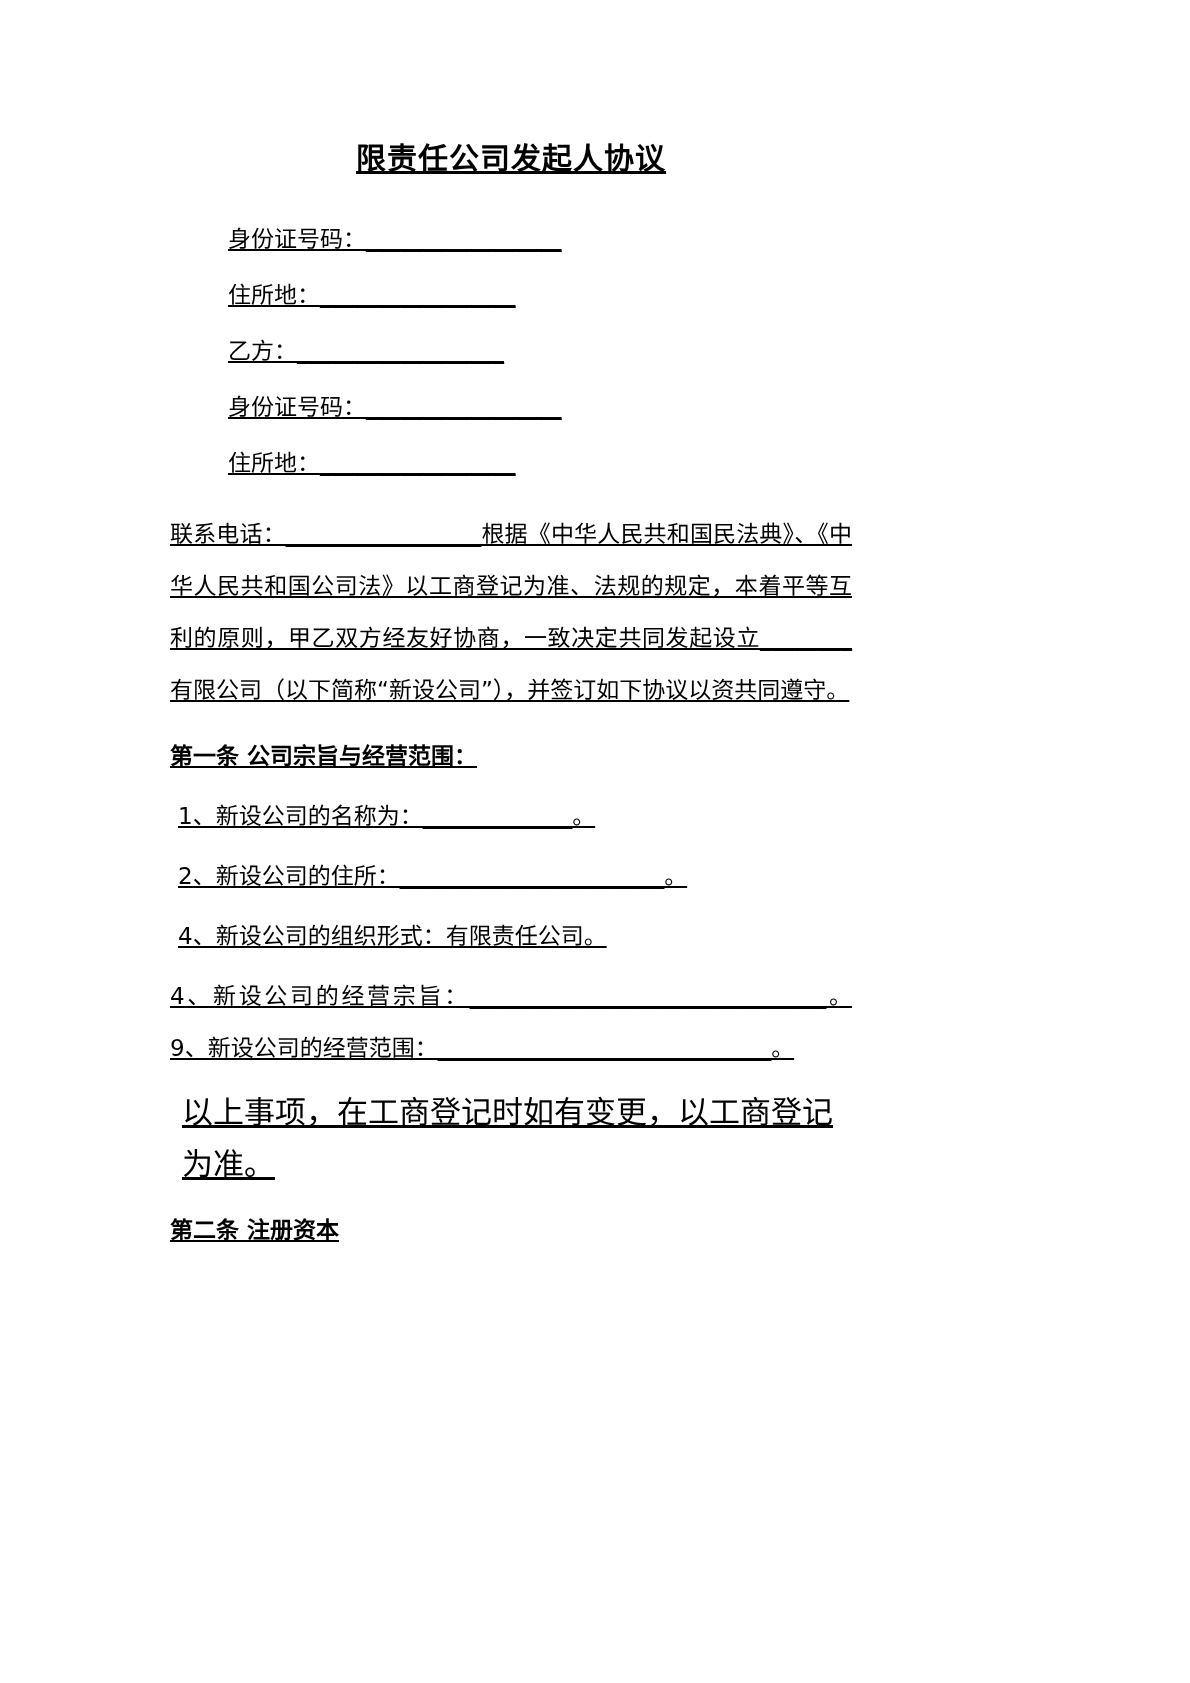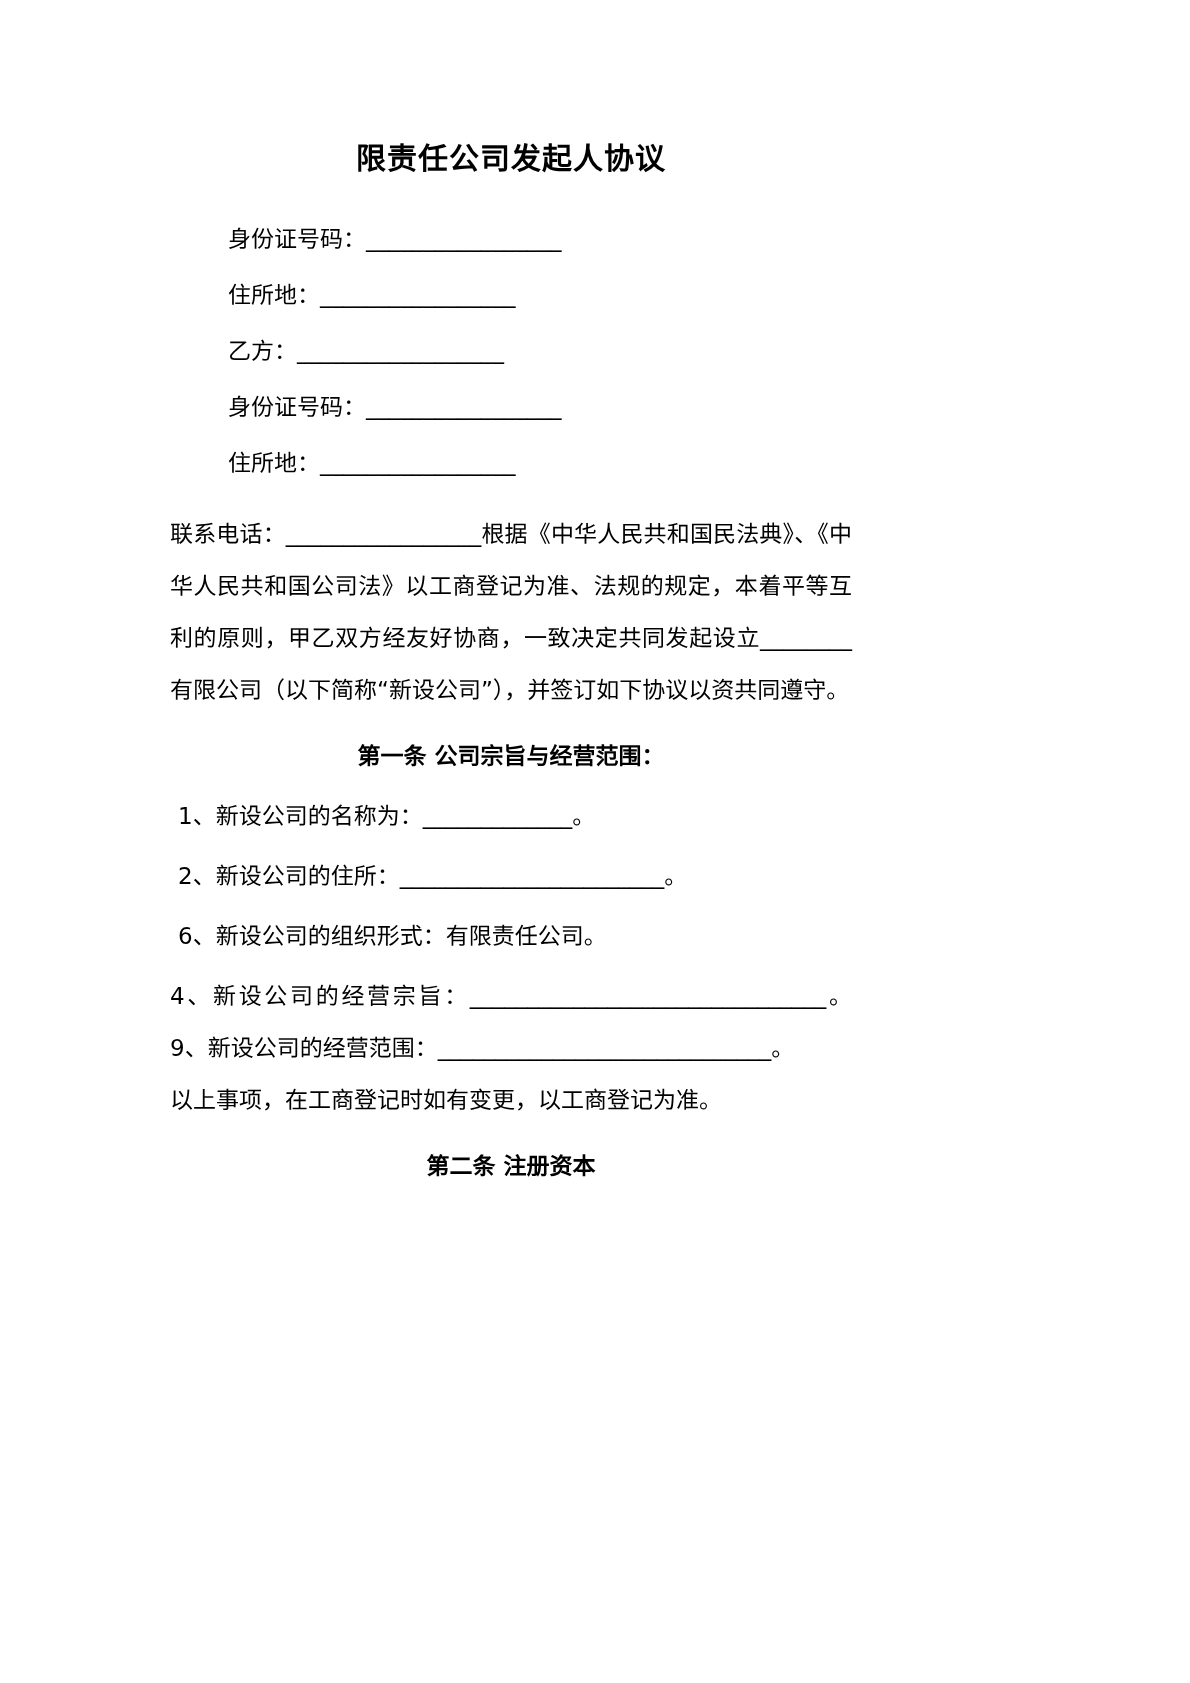--- a/index.html
+++ b/index.html
@@ -13,20 +13,21 @@
     font-family: "DejaVu Sans", "Liberation Sans", sans-serif;
     color: #000000;
     overflow: hidden;
   }
   .page {
     box-sizing: border-box;
     width: 968px;
     height: 1683px;
     padding: 138px 116px 0 170px;
     position: relative;
+    text-decoration: underline;
   }
   .doc-title {
     font-size: 30px;
     font-weight: bold;
     text-align: center;
     letter-spacing: 1px;
     margin: 0 0 48px 0;
     line-height: 1.4;
   }
   .party-line {
@@ -46,37 +47,36 @@
     text-justify: inter-ideograph;
   }
   .para-block {
     margin: 0 0 8px 0;
   }
   .section-head {
     font-size: 23px;
     font-weight: bold;
     line-height: 52px;
     margin: 14px 0 6px 0;
-    text-align: center;
   }
   .item {
     font-size: 23px;
     line-height: 52px;
     margin: 8px;
   }
   .item-wrap {
     font-size: 23px;
     line-height: 52px;
     margin: 0;
     text-align: justify;
   }
   .tail-note {
-    font-size: 23px;
+    font-size: 31px;
     line-height: 52px;
-    margin: 0;
+    margin: 12px;
   }
 </style>
 </head>
 <body>
 
 <div class="page">
 
   <h1 class="doc-title">限责任公司发起人协议</h1>
 
   <p class="party-line indent">身份证号码：_________________</p>
@@ -85,19 +85,19 @@
   <p class="party-line indent">身份证号码：_________________</p>
   <p class="party-line indent">住所地：_________________</p>
 
   <div class="para-block">
     <p class="para">联系电话：_________________根据《中华人民共和国民法典》、《中华人民共和国公司法》以工商登记为准、法规的规定，本着平等互利的原则，甲乙双方经友好协商，一致决定共同发起设立________有限公司（以下简称“新设公司”），并签订如下协议以资共同遵守。</p>
   </div>
 
   <h2 class="section-head">第一条 公司宗旨与经营范围：</h2>
   <p class="item">1、新设公司的名称为：_____________。</p>
   <p class="item">2、新设公司的住所：_______________________。</p>
-  <p class="item">6、新设公司的组织形式：有限责任公司。</p>
+  <p class="item">4、新设公司的组织形式：有限责任公司。</p>
   <p class="item-wrap">4、新设公司的经营宗旨：_______________________________。 9、新设公司的经营范围：_____________________________。</p>
   <p class="tail-note">以上事项，在工商登记时如有变更，以工商登记为准。</p>
 
   <h2 class="section-head">第二条 注册资本</h2>
 
 </div>
 
 </body></html>

